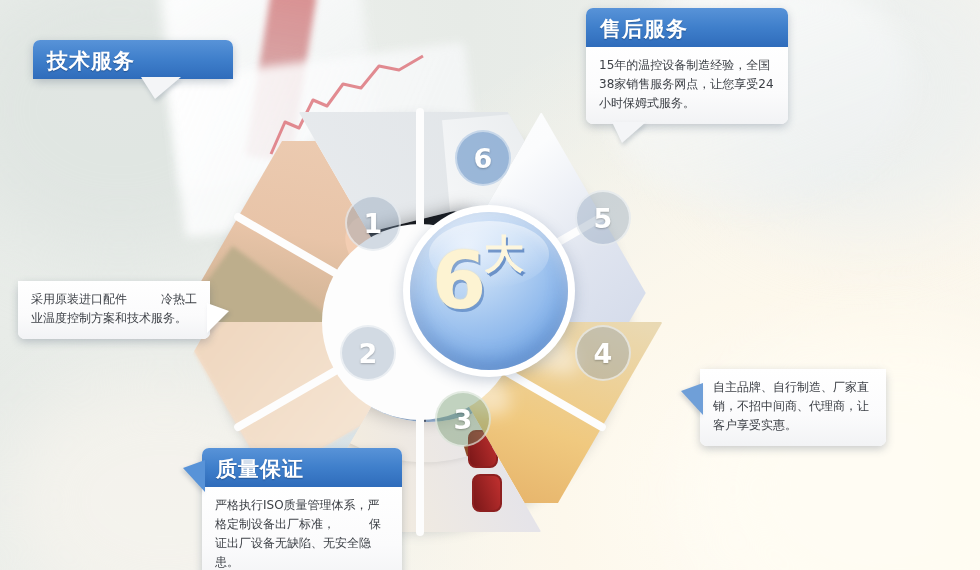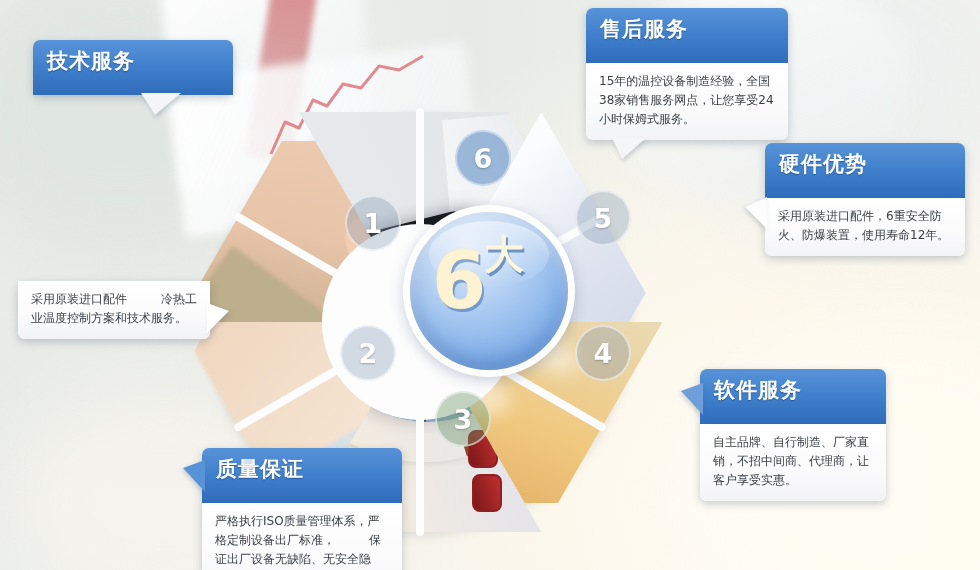--- a/index.html
+++ b/index.html
@@ -208,21 +208,21 @@
   
   .card{
     position:absolute;border-radius:7px;overflow:visible;
     box-shadow:0 3px 9px rgba(60,80,105,.28);
     background:#ffffff;
   }
   .card-head{
     border-radius:7px 7px 0 0;
     background:linear-gradient(180deg,#5893d8 0%,#3f7fcb 50%,#2f6cbb 100%);
     color:#ffffff;font-size:21px;font-weight:bold;
-    padding:7px 14px 20px 14px;letter-spacing:1px;
+    padding:7px 14px 4px 14px;letter-spacing:1px;
     text-shadow:0 1px 1px rgba(20,55,105,.5);
     font-family:"DejaVu Sans","Liberation Sans",sans-serif;
   }
   .card-body{
     border-radius:0 0 7px 7px;
     background:linear-gradient(180deg,#ffffff 0%,#fbfbfc 60%,#f2f3f5 100%);
     color:#3b3f45;font-size:12px;line-height:19px;
     padding:9px 13px 11px 13px;
     font-family:"DejaVu Sans","Liberation Sans",sans-serif;
   }
@@ -406,28 +406,22 @@
     <div class="card-head">技术服务</div>
     <div class="tail"></div>
   </div>
 
   <div class="card" id="card-after">
     <div class="card-head">售后服务</div>
     <div class="card-body">15年的温控设备制造经验，全国38家销售服务网点，让您享受24小时保姆式服务。</div>
     <div class="tail"></div>
   </div>
 
-  <div class="card" id="card-hardware">
-    <div class="card-head">硬件优势</div>
-    <div class="card-body">采用原装进口配件，6重安全防火、防爆装置，使用寿命12年。</div>
-    <div class="tail"></div>
-  </div>
 
   <div class="card" id="card-software">
-    <div class="card-head">软件服务</div>
     <div class="card-body">自主品牌、自行制造、厂家直销，不招中间商、代理商，让客户享受实惠。</div>
     <div class="tail"></div>
   </div>
 
   <div class="card" id="card-quality">
     <div class="card-head">质量保证</div>
     <div class="card-body"><span>严格执行ISO质量管理体系，严格</span><span>定制设备出厂标准，</span><span class="gapspace"></span><span>保证出</span><span>厂设备无缺陷、无安全隐患。</span></div>
     <div class="tail"></div>
   </div>
 

